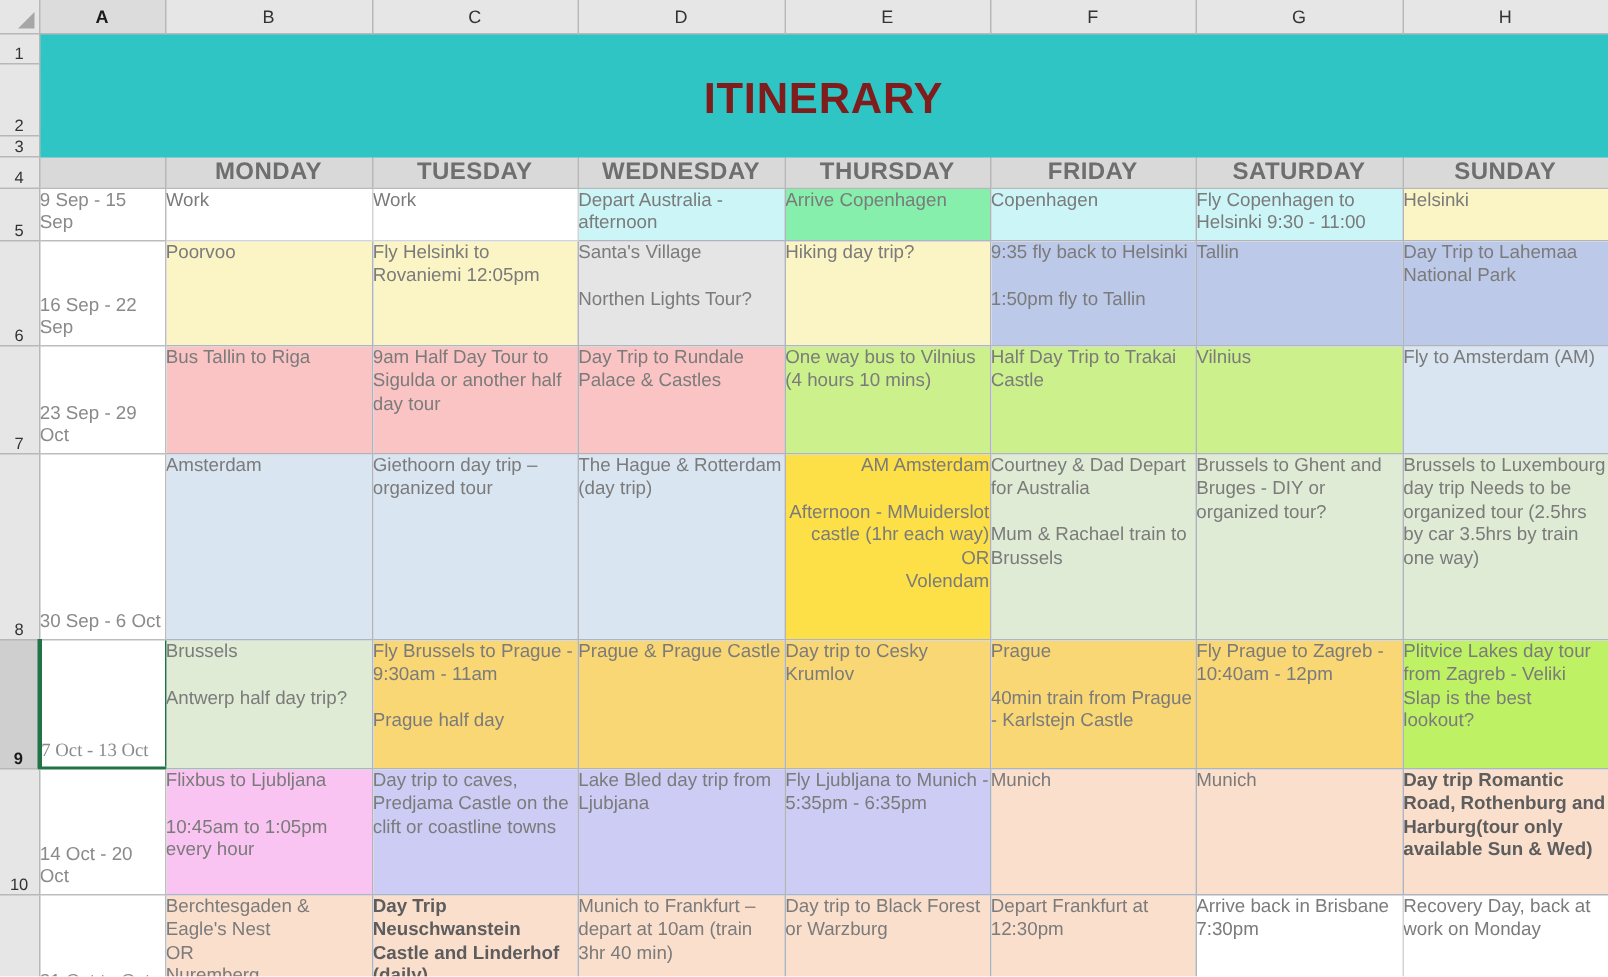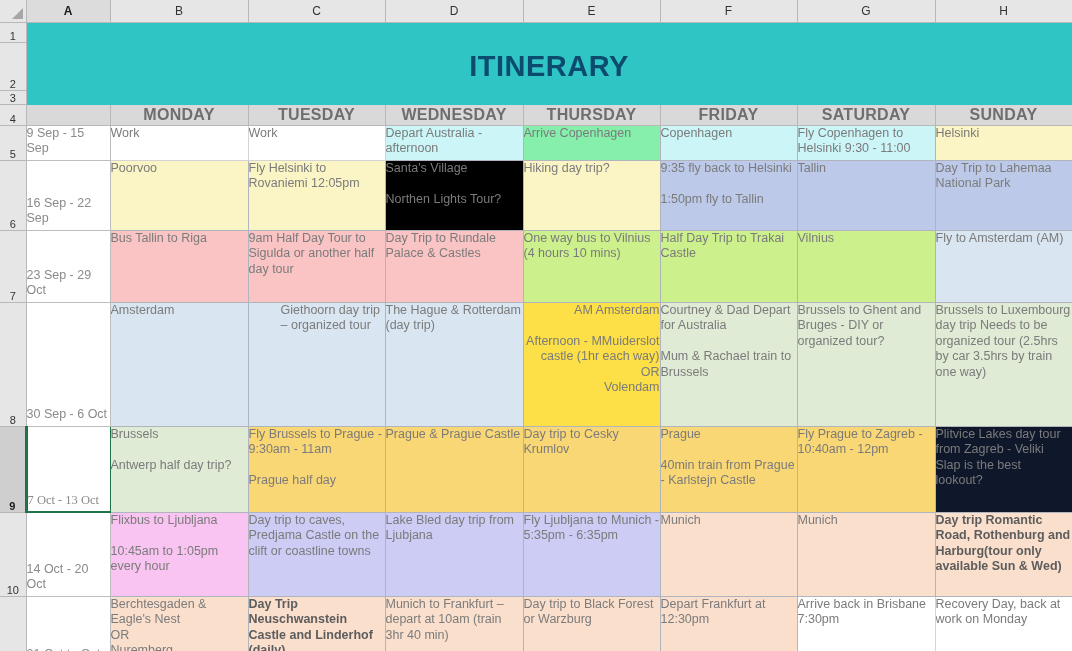--- a/index.html
+++ b/index.html
@@ -94,21 +94,21 @@
     border-left: 3px solid #217346;
     border-right: 1px solid #217346;
     border-top: 1px solid #217346;
     border-bottom: 2px solid #217346;
     font-family: Liberation Serif, serif;
   }
 
   
   td.banner {
     background: #2fc5c5;
-    color: #0c4a6e;
+    color: #7f1d1d;
     font-size: 29px;
     font-weight: bold;
     text-align: center;
     vertical-align: middle;
     letter-spacing: 0.5px;
     border: 1px solid #2fc5c5;
   }
   td.bannergap { background: #2fc5c5; border: 1px solid #2fc5c5; }
 
   
@@ -186,21 +186,21 @@
           <td class="cell" style="background: #86efac;">Arrive Copenhagen</td>
           <td class="cell" style="background: rgb(204, 245, 247);">Copenhagen</td>
           <td class="cell" style="background: rgb(204, 245, 247);">Fly Copenhagen to Helsinki 9:30 - 11:00</td>
           <td class="cell" style="background: rgb(251, 244, 196);">Helsinki</td>
         </tr>
         <tr style="height: 70px;">
           <td class="rowhdr">6</td>
           <td class="cell datelabel">16 Sep - 22 Sep</td>
           <td class="cell" style="background: rgb(251, 244, 196);">Poorvoo</td>
           <td class="cell" style="background: rgb(251, 244, 196);">Fly Helsinki to Rovaniemi 12:05pm</td>
-          <td class="cell" style="background: #000000;">Santa's Village
+          <td class="cell" style="background: #e5e5e5;">Santa's Village
 
 Northen Lights Tour?</td>
           <td class="cell" style="background: rgb(251, 244, 196);">Hiking day trip?</td>
           <td class="cell" style="background: rgb(188, 201, 232); margin-top: 12px;">9:35 fly back to Helsinki
 
 1:50pm fly to Tallin</td>
           <td class="cell" style="background: rgb(188, 201, 232);">Tallin</td>
           <td class="cell" style="background: rgb(188, 201, 232);">Day Trip to Lahemaa National Park</td>
         </tr>
         <tr style="height: 72px;">
@@ -211,21 +211,21 @@
           <td class="cell" style="background: rgb(251, 196, 196);">Day Trip to Rundale Palace &amp; Castles</td>
           <td class="cell" style="background: rgb(204, 240, 140);">One way bus to Vilnius (4 hours 10 mins)</td>
           <td class="cell" style="background: rgb(204, 240, 140);">Half Day Trip to Trakai Castle</td>
           <td class="cell" style="background: rgb(204, 240, 140);">Vilnius</td>
           <td class="cell" style="background: rgb(217, 229, 241);">Fly to Amsterdam (AM)</td>
         </tr>
         <tr style="height: 124px;">
           <td class="rowhdr">8</td>
           <td class="cell datelabel">30 Sep - 6 Oct</td>
           <td class="cell" style="background: rgb(217, 229, 241);">Amsterdam</td>
-          <td class="cell" style="background: rgb(217, 229, 241); padding-left: 32px;">Giethoorn day trip – organized tour</td>
+          <td class="cell" style="background: rgb(217, 229, 241);">Giethoorn day trip – organized tour</td>
           <td class="cell" style="background: rgb(217, 229, 241);">The Hague &amp; Rotterdam (day trip)</td>
           <td class="cell" style="background: #fde047; text-align: right;">AM Amsterdam
 
 Afternoon - MMuiderslot castle (1hr each way)
 OR
 Volendam</td>
           <td class="cell" style="background: rgb(223, 235, 212);">Courtney &amp; Dad Depart for Australia
 
 Mum &amp; Rachael train to Brussels</td>
           <td class="cell" style="background: rgb(223, 235, 212);">Brussels to Ghent and Bruges - DIY or organized tour?</td>
@@ -239,21 +239,21 @@
 Antwerp half day trip?</td>
           <td class="cell" style="background: rgb(250, 215, 117);">Fly Brussels to Prague - 9:30am - 11am
 
 Prague half day</td>
           <td class="cell" style="background: rgb(250, 215, 117);">Prague &amp; Prague Castle</td>
           <td class="cell" style="background: rgb(250, 215, 117);">Day trip to Cesky Krumlov</td>
           <td class="cell" style="background: rgb(250, 215, 117);">Prague
 
 40min train from Prague - Karlstejn Castle</td>
           <td class="cell" style="background: rgb(250, 215, 117);">Fly Prague to Zagreb - 10:40am - 12pm</td>
-          <td class="cell" style="background: #0f172a;">Plitvice Lakes day tour from Zagreb - Veliki Slap is the best lookout?</td>
+          <td class="cell" style="background: #bef264;">Plitvice Lakes day tour from Zagreb - Veliki Slap is the best lookout?</td>
         </tr>
         <tr style="height: 84px;">
           <td class="rowhdr">10</td>
           <td class="cell datelabel">14 Oct - 20 Oct</td>
           <td class="cell" style="background: rgb(249, 196, 241);">Flixbus to Ljubljana
 
 10:45am to 1:05pm every hour</td>
           <td class="cell" style="background: rgb(204, 204, 245);">Day trip to caves, Predjama Castle on the clift or coastline towns</td>
           <td class="cell" style="background: rgb(204, 204, 245);">Lake Bled day trip from Ljubjana</td>
           <td class="cell" style="background: rgb(204, 204, 245);">Fly Ljubljana to Munich - 5:35pm - 6:35pm</td>

